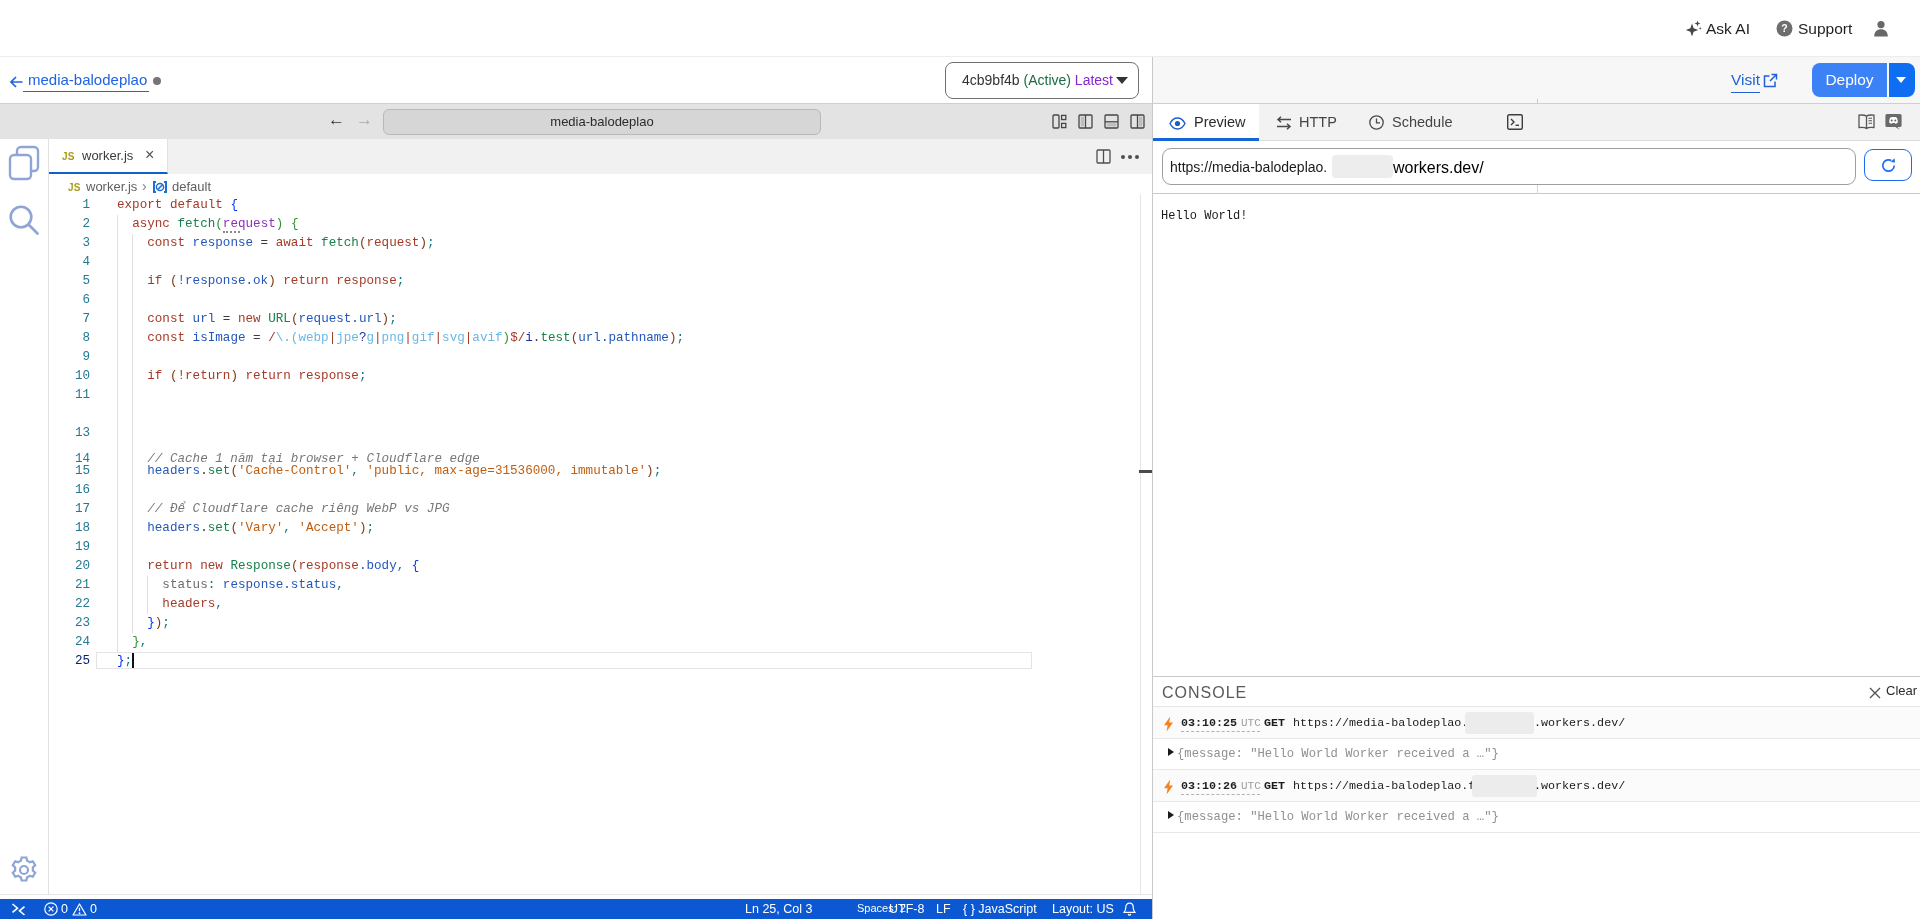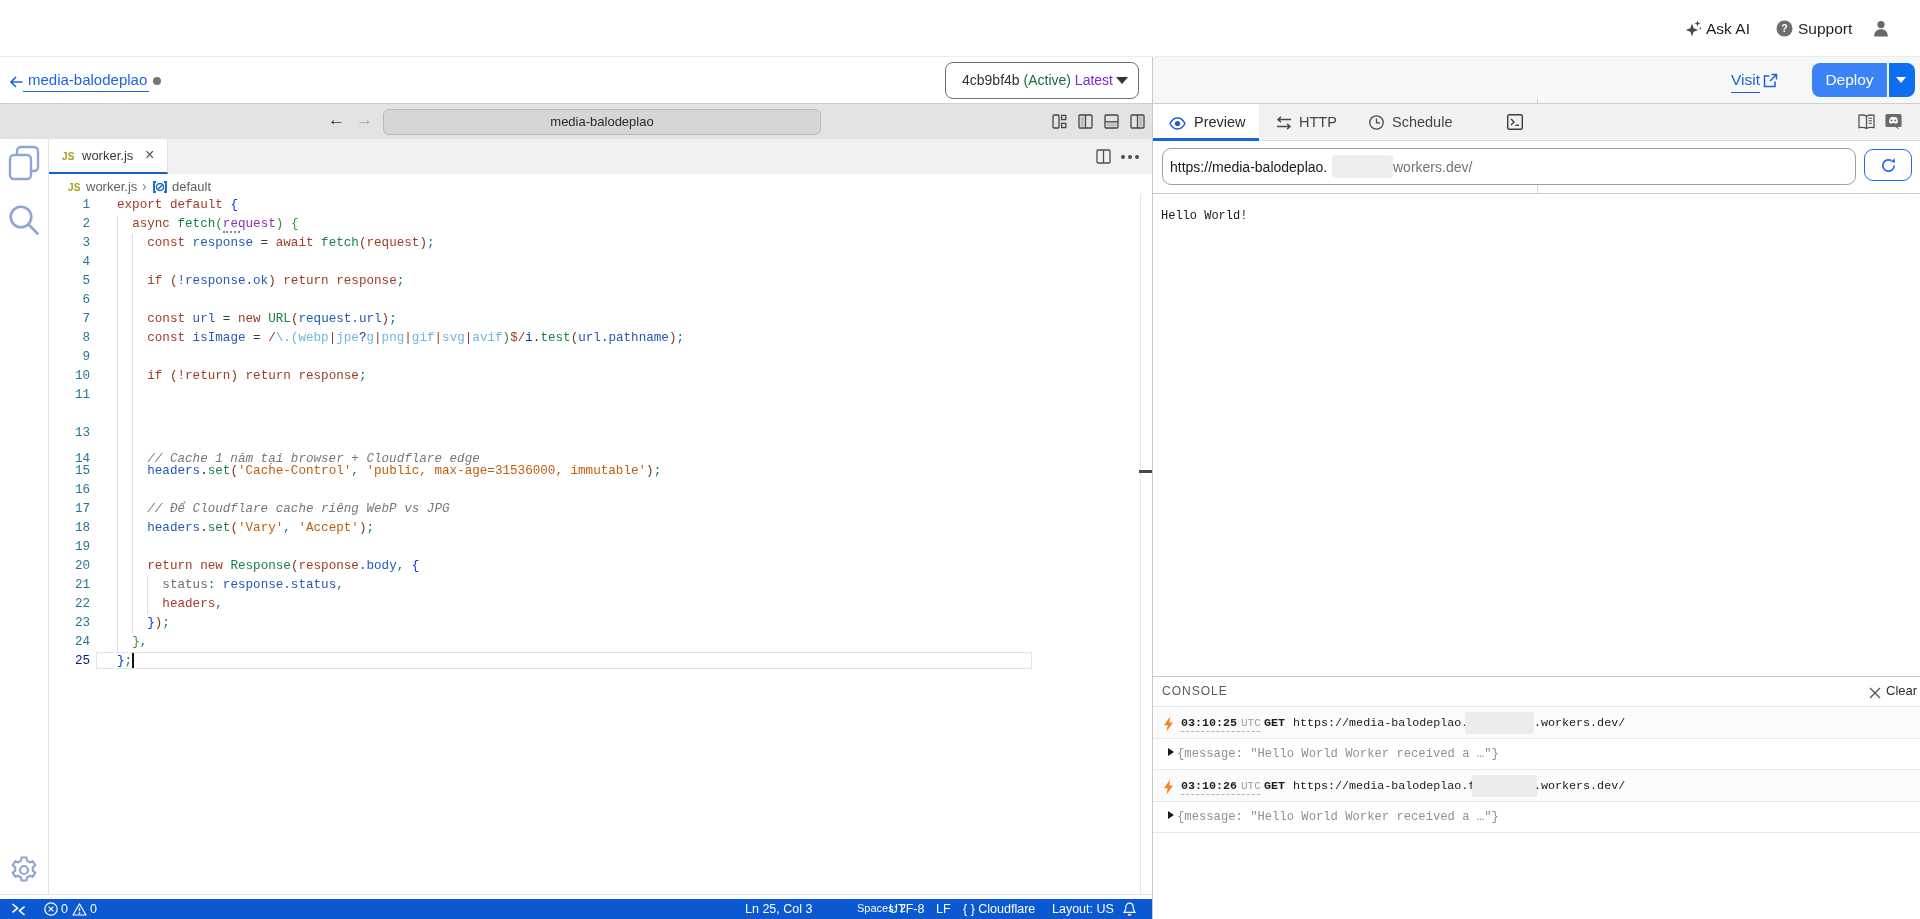--- a/index.html
+++ b/index.html
@@ -189,31 +189,31 @@
 <div class="ab" style="left:1885px;top:113px"><svg width="17" height="17" viewBox="0 0 17 17">
         <path fill="#6a6a6a" d="M2 1 H15 A1.6 1.6 0 0 1 16.6 2.6 V12.4 A1.6 1.6 0 0 1 15 14 H12.5 L14.5 16.8 L10.5 14 H2 A1.6 1.6 0 0 1 0.4 12.4 V2.6 A1.6 1.6 0 0 1 2 1 Z"></path>
         <path fill="#fff" d="M5.4 4.6 C6.4 4.1 7.2 4 8.5 4 C9.8 4 10.6 4.1 11.6 4.6 C12.5 6 12.9 7.7 12.8 9.4 C12 10.1 11.1 10.6 10.2 10.8 L9.7 9.9 C9 10.1 8 10.1 7.3 9.9 L6.8 10.8 C5.9 10.6 5 10.1 4.2 9.4 C4.1 7.7 4.5 6 5.4 4.6 Z"></path>
         <circle cx="6.7" cy="7.6" r="1" fill="#6a6a6a"></circle>
         <circle cx="10.3" cy="7.6" r="1" fill="#6a6a6a"></circle>
       </svg></div>
 <div class="ab" style="left:1153px;top:141px;width:767px;height:53px;background:#fff;border-bottom:1px solid #c9c9c9"></div>
 <div class="ab" style="left:1162px;top:148px;width:694px;height:37px;border:1px solid #9e9e9e;border-radius:9px"></div>
 <div class="ab" style="left:1170px;top:159px;font-size:14px;color:#1b1b1b">https://media-balodeplao.</div>
 <div class="ab" style="left:1332px;top:155px;width:61px;height:23px;background:#ededed;border-radius:4px"></div>
-<div class="ab" style="left:1393px;top:159px;font-size:14px;color:#737373">workers.dev/</div>
+<div class="ab" style="left:1393px;top:159px;font-size:16px;color:#000000">workers.dev/</div>
 <div class="ab" style="left:1864px;top:149px;width:48px;height:32px;border:1.5px solid #1c6cf2;border-radius:9px"></div>
 <div class="ab" style="left:1880px;top:157px"><svg width="17" height="17" viewBox="0 0 17 17">
         <path fill="none" stroke="#1c6cf2" stroke-width="1.7" d="M14.2 8.5 A5.7 5.7 0 1 1 11.4 3.6"></path>
         <path fill="#1c6cf2" d="M14.6 1.2 L15 5.5 L10.7 5 Z"></path>
       </svg></div>
 <div class="ab" style="left:1537px;top:99px;width:1px;height:5px;background:#c9c9c9"></div>
 <div class="ab" style="left:1537px;top:185px;width:1px;height:9px;background:#d4d4d4"></div>
 <div class="ab mono" style="left:1161px;top:209px;font-size:12px;color:#1a1a1a">Hello World!</div>
 <div class="ab" style="left:1153px;top:676px;width:767px;height:31px;border-top:1px solid #c9c9c9;border-bottom:1px solid #e5e5e5;background:#fff"></div>
-<div class="ab" style="left:1162px;top:684px;font-size:12px;letter-spacing:1px;color:#595959">CONSOLE</div>
+<div class="ab" style="left:1162px;top:684px;font-size:16px;letter-spacing:1px;color:#595959">CONSOLE</div>
 <div class="ab" style="left:1869px;top:685px"><svg width="12" height="12" viewBox="0 0 12 12">
         <path stroke="#555" stroke-width="1.4" d="M1 1 L11 11 M11 1 L1 11"></path>
       </svg></div>
 <div class="ab" style="left:1886px;top:683px;font-size:13px;color:#2b2b2b">Clear</div>
 <div class="ab" style="left:1153px;top:707px;width:767px;height:32px;background:#fbfbfb;border-bottom:1px solid #e8e8e8"></div>
     <div class="ab" style="left:1163px;top:716px"><svg width="11" height="16" viewBox="0 0 11 16">
         <path fill="#f6821f" d="M7.2 0.5 L1 9.2 H4.6 L3.6 15.5 L10 6.5 H6.2 Z"></path>
       </svg></div>
     <div class="ab mono" style="left:1181px;top:716px;font-size:11.7px;font-weight:bold;color:#1f1f1f">03:10:25</div>
     <div class="ab" style="left:1181px;top:731px;width:79px;border-bottom:1px dashed #b3b3b3"></div>
@@ -252,18 +252,18 @@
 <div class="ab" style="left:72px;top:902px"><svg width="15" height="13" viewBox="0 0 15 13">
         <path fill="none" stroke="#fff" stroke-width="1.2" stroke-linejoin="round" d="M7.5 1 L14 12 H1 Z"></path>
         <path stroke="#fff" stroke-width="1.3" d="M7.5 4.8 V8.2"></path>
         <circle cx="7.5" cy="10.2" r="0.9" fill="#fff"></circle>
       </svg></div>
 <div class="ab" style="left:90px;top:902px;font-size:12.5px;color:#fff">0</div>
 <div class="ab" style="left:745px;top:902px;font-size:12.5px;color:#fff">Ln 25, Col 3</div>
 <div class="ab" style="left:857px;top:902px;font-size:11px;color:#fff">Spaces: 2</div>
 <div class="ab" style="left:889px;top:902px;font-size:12.5px;color:#fff">UTF-8</div>
 <div class="ab" style="left:936px;top:902px;font-size:12.5px;color:#fff">LF</div>
-<div class="ab" style="left:963px;top:902px;font-size:12.5px;color:#fff">{ } Cloudflare</div>
+<div class="ab" style="left:963px;top:902px;font-size:12.5px;color:#fff">{ } JavaScript</div>
 <div class="ab" style="left:1052px;top:902px;font-size:12.5px;color:#fff">Layout: US</div>
 <div class="ab" style="left:1123px;top:902px"><svg width="13" height="14" viewBox="0 0 13 14">
         <path fill="none" stroke="#fff" stroke-width="1.2" d="M6.5 1.2 C4.2 1.2 2.8 3 2.8 5.2 C2.8 8.5 1.4 9.6 1 10.4 H12 C11.6 9.6 10.2 8.5 10.2 5.2 C10.2 3 8.8 1.2 6.5 1.2 Z"></path>
         <path fill="none" stroke="#fff" stroke-width="1.2" d="M5.2 12 C5.4 12.8 6 13.2 6.5 13.2 C7 13.2 7.6 12.8 7.8 12"></path>
       </svg></div>
 </div>
 </body></html>

